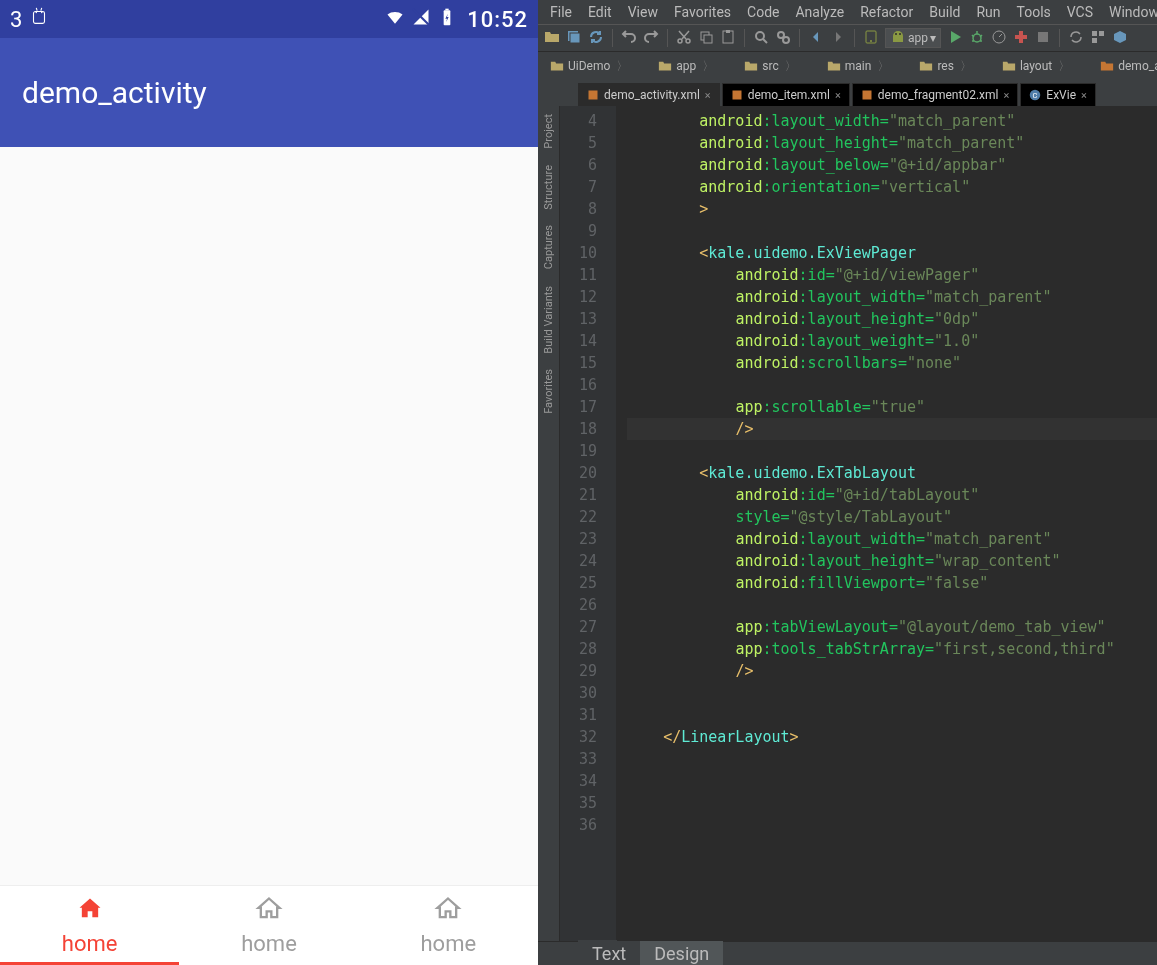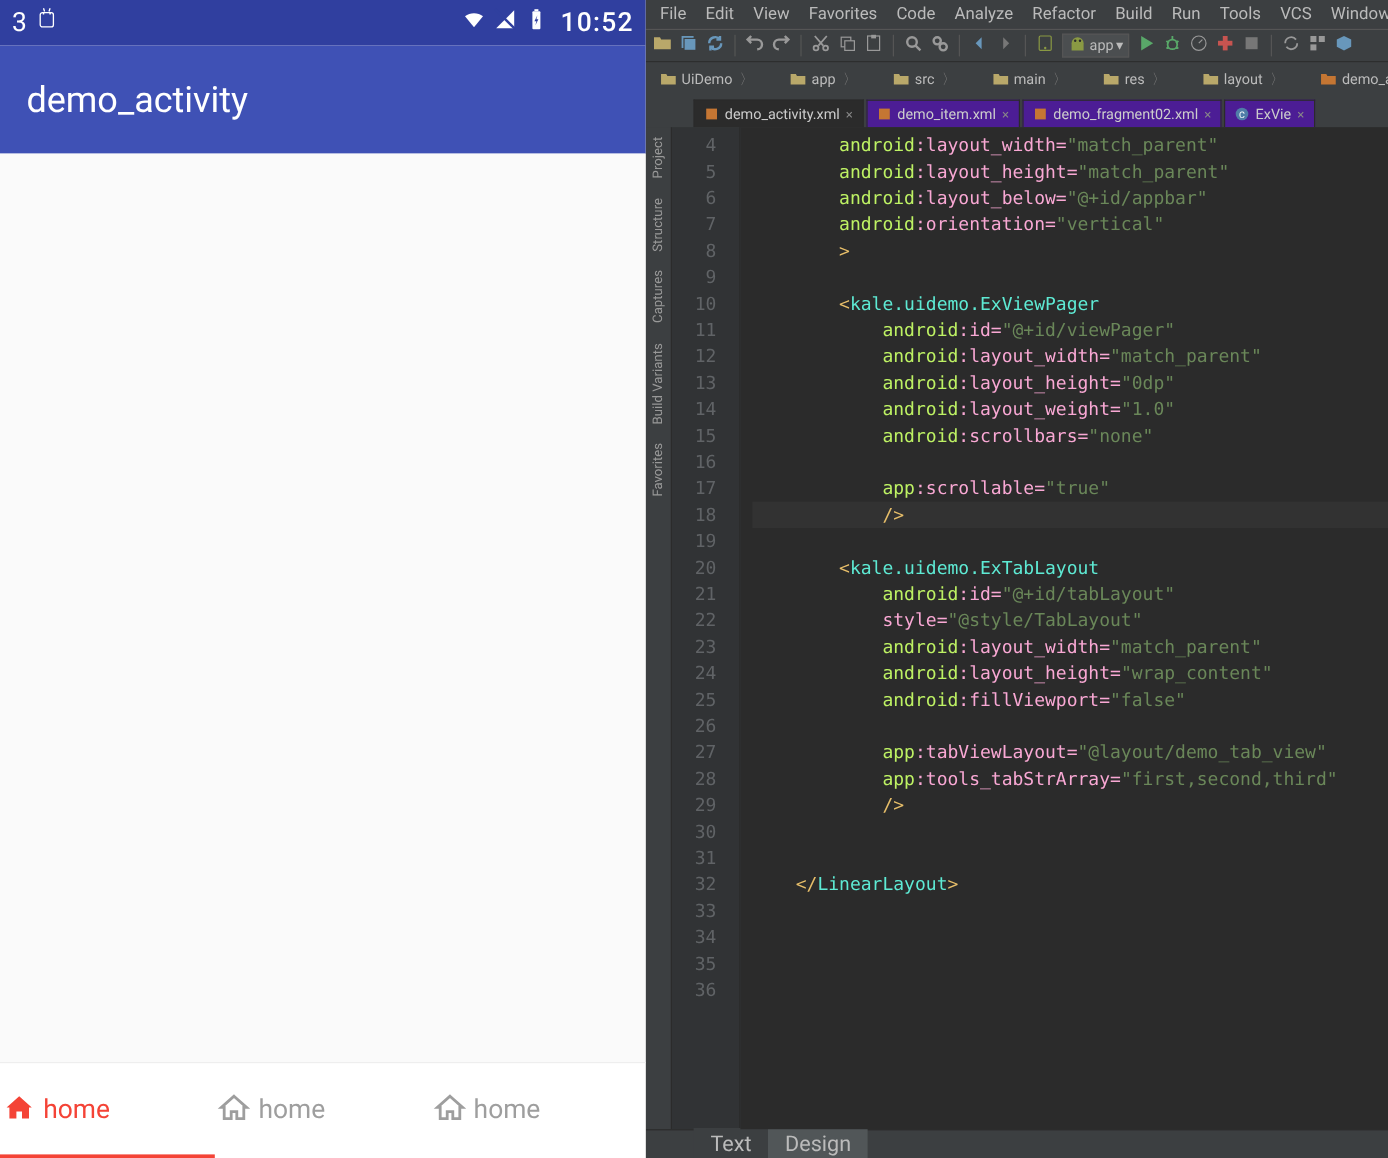--- a/index.html
+++ b/index.html
@@ -27,41 +27,41 @@
   align-items: center;
   color: #fff;
   padding: 0 10px;
   font-size: 22px;
 }
 .status-left { display: flex; align-items: center; gap: 6px; }
 .status-right { margin-left: auto; display: flex; align-items: center; gap: 6px; }
 .status-right svg { width: 20px; height: 20px; }
 .clock { font-size: 22px; margin-left: 4px; letter-spacing: 1px; font-weight: 500; }
 .app-bar {
-  height: 90px;
+  height: 109px;
   background: #3F51B5;
   display: flex;
   align-items: center;
   padding: 0 22px;
   color: #fff;
   font-size: 30px;
 }
 .content { flex: 1; background: #fafafa; }
 .tab-bar {
   height: 80px;
   background: #fff;
   display: flex;
   border-top: 1px solid #eee;
 }
 .tab-cell {
   flex: 1;
   display: flex;
-  flex-direction: row;
-  align-items: center;
-  justify-content: flex-start;
+  flex-direction: column;
+  align-items: center;
+  justify-content: center;
   gap: 4px;
   position: relative;
 }
 .tab-cell.active { color: #F44336; }
 .tab-cell.inactive { color: #9e9e9e; }
 .tab-cell .tab-label { font-size: 22px; }
 .tab-indicator {
   position: absolute;
   bottom: 0; left: 0;
   width: 33.33%;
@@ -122,21 +122,21 @@
 .editor-tabs {
   height: 26px;
   background: #3c3f41;
   display: flex;
   align-items: flex-end;
   padding-left: 40px;
 }
 .etab {
   display: flex; align-items: center; gap: 5px;
   padding: 4px 8px;
-  background: #4c1d95;
+  background: #000000;
   border: 1px solid #2b2b2b;
   border-bottom: none;
   font-size: 12px;
   color: #ccc;
   margin-right: 2px;
 }
 .etab.active { background: #2b2b2b; }
 .etab .close-x { color: #888; font-size: 11px; }
 .etab .file-ic { width: 12px; height: 12px; }
 .editor-body { flex: 1; display: flex; min-height: 0; }
@@ -172,21 +172,21 @@
   font-size: 15px;
   line-height: 22px;
   padding: 4px 0 4px 10px;
   overflow: hidden;
   position: relative;
   min-width: 0;
 }
 .code-line { white-space: pre; }
 .hl-line { background: #323232; }
 .c-ns   { color: #bef264; }
-.c-attr { color: #f9a8d4; }
+.c-attr { color: #22c55e; }
 .c-str  { color: #6A8759; }
 .c-tag  { color: #5eead4; }
 .c-punc { color: #E8BF6A; }
 .fold-col {
   width: 12px;
   background: #313335;
   border-right: 1px solid #2b2b2b;
 }
 .bottom-tabs {
   height: 24px;

